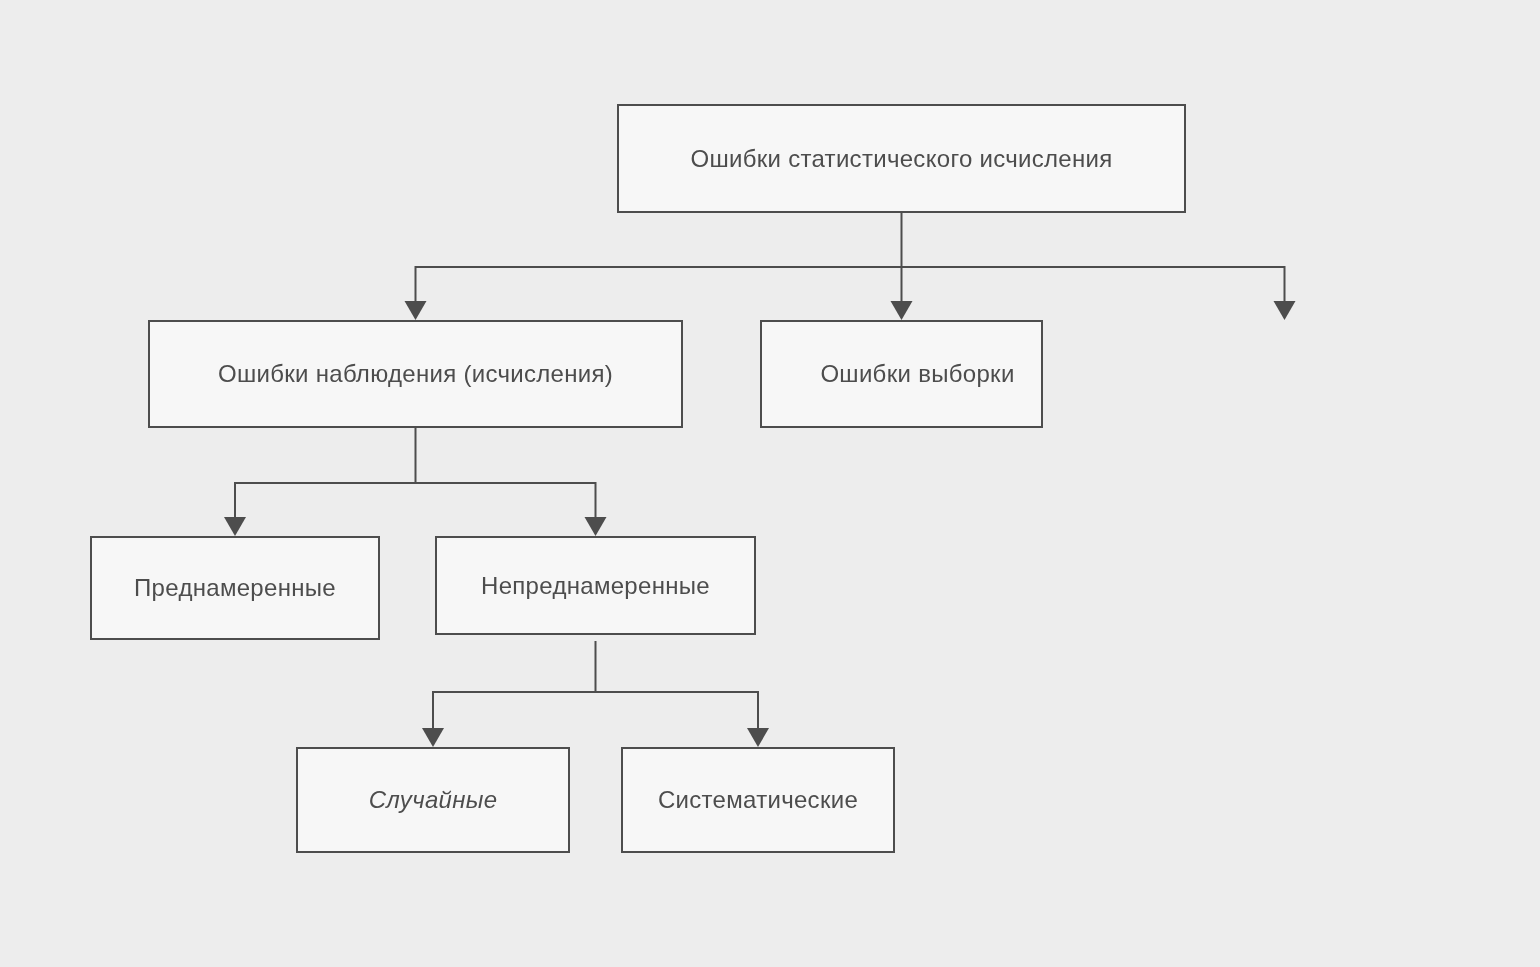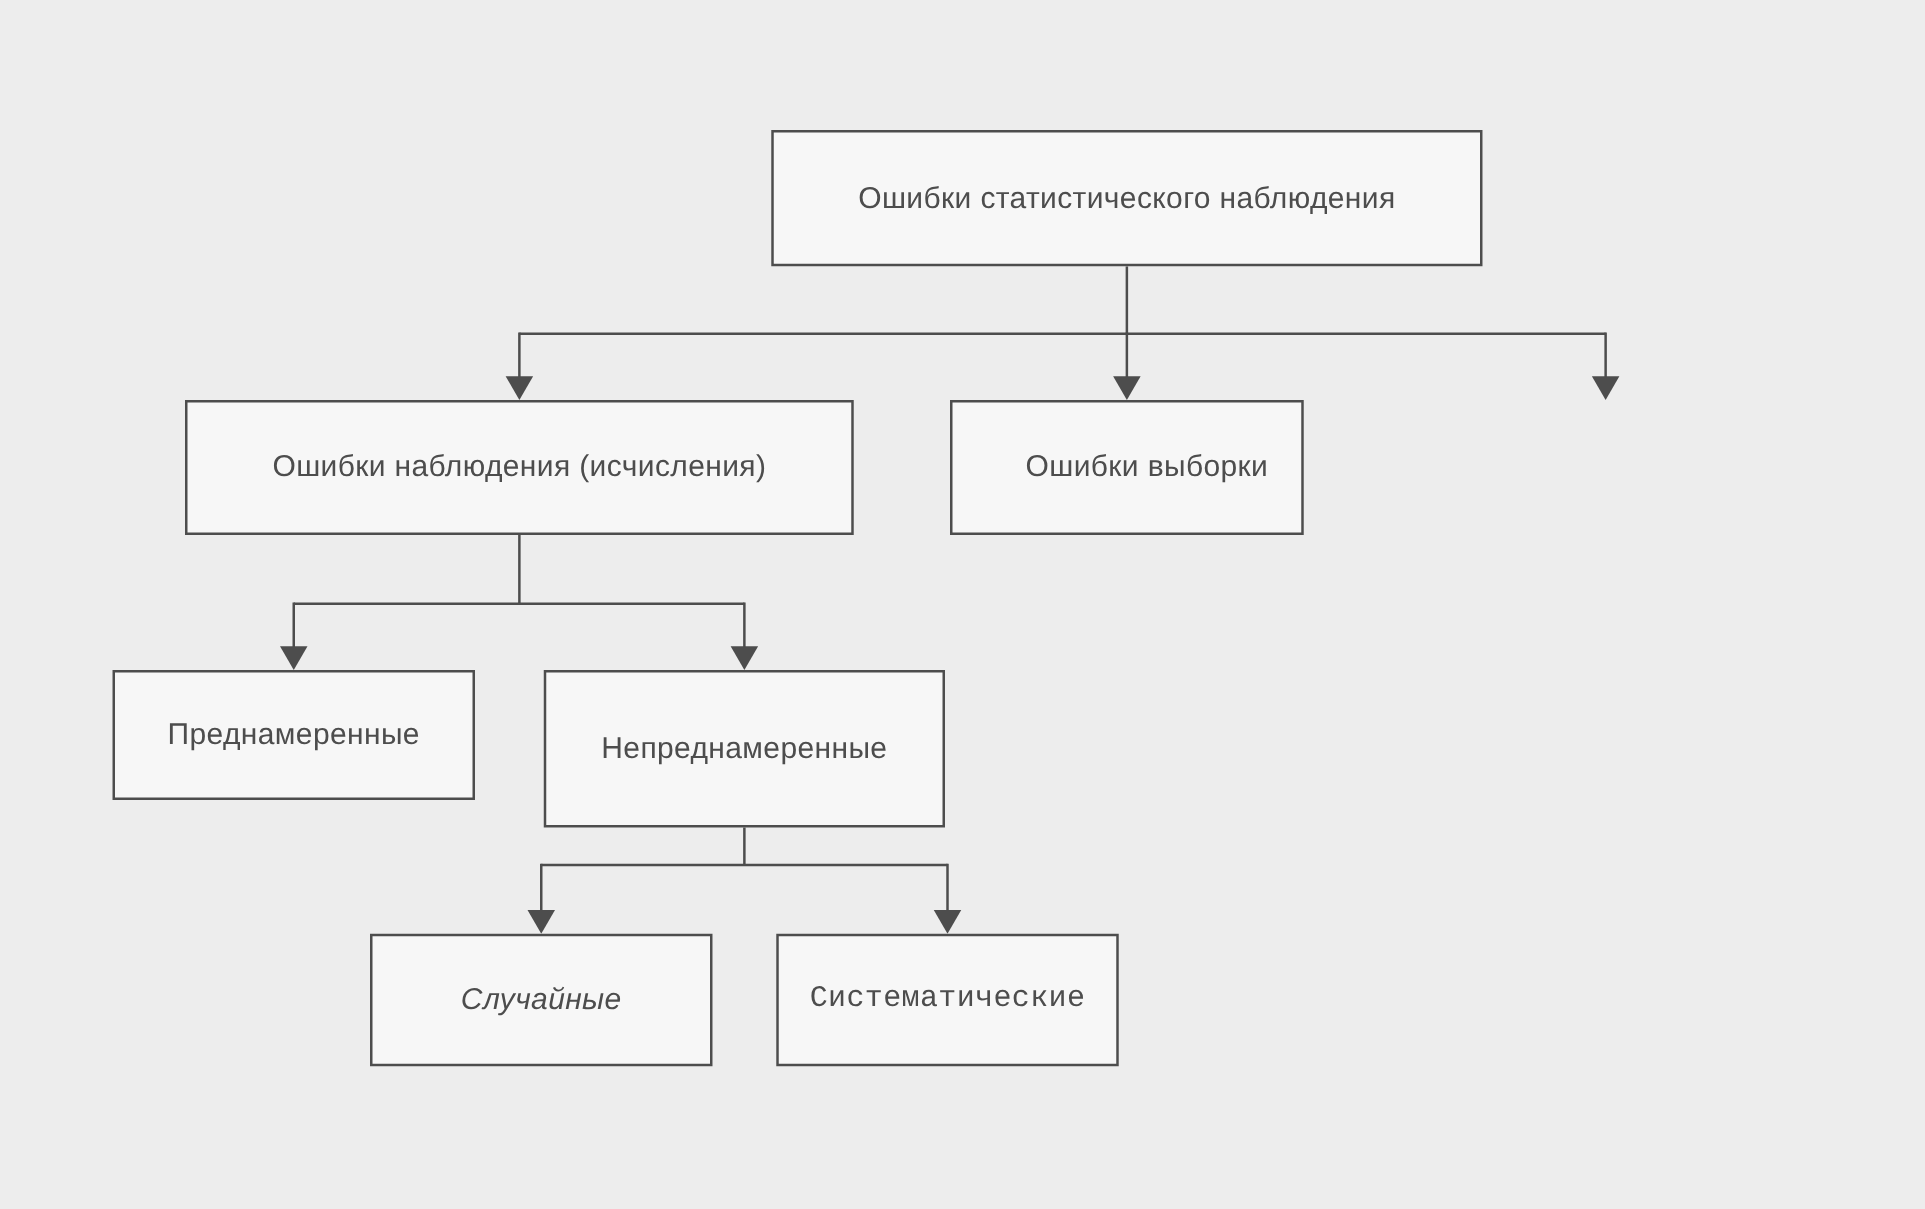--- a/index.html
+++ b/index.html
@@ -37,23 +37,23 @@
     line-height: 1.25;
     padding: 4px 12px;
     letter-spacing: 0.3px;
   }
   
   .n-root        { left: 617px;  top: 104px; width: 569px; height: 109px; }
   .n-observation { left: 148px;  top: 320px; width: 535px; height: 108px; }
   .n-sampling    { left: 760px;  top: 320px; width: 283px; height: 108px; padding-left: 44px; }
   .n-calculation { left: 1120px; top: 320px; width: 329px; height: 107px; }
   .n-intentional { left: 90px;   top: 536px; width: 290px; height: 104px; }
-  .n-unintentional { left: 435px; top: 536px; width: 321px; height: 126px; }
+  .n-unintentional { left: 435px; top: 536px; width: 321px; height: 99px; }
   .n-random      { left: 296px;  top: 747px; width: 274px; height: 106px; font-style: italic; }
-  .n-systematic  { left: 621px;  top: 747px; width: 274px; height: 106px; font-family: Liberation Mono, monospace; }
+  .n-systematic  { left: 621px;  top: 747px; width: 274px; height: 106px; }
 </style>
 </head>
 <body>
 
 <div class="canvas">
 
   <svg class="connectors" viewBox="0 0 1540 967" xmlns="http://www.w3.org/2000/svg" aria-hidden="true">
     <g stroke="#4d4d4d" stroke-width="2" fill="none">
 
       <path d="M901.5 213 V267"></path>
@@ -77,21 +77,21 @@
       <polygon points="890.5,301 912.5,301 901.5,320"></polygon>
       <polygon points="1273.5,301 1295.5,301 1284.5,320"></polygon>
       <polygon points="224,517 246,517 235,536"></polygon>
       <polygon points="584.5,517 606.5,517 595.5,536"></polygon>
       <polygon points="422,728 444,728 433,747"></polygon>
       <polygon points="747,728 769,728 758,747"></polygon>
     </g>
   </svg>
 
   <div class="node n-root">
-    <span>Ошибки статистического наблюдения</span>
+    <span>Ошибки статистического исчисления</span>
   </div>
 
   <div class="node n-observation">
     <span>Ошибки наблюдения (исчисления)</span>
   </div>
 
   <div class="node n-sampling">
     <span>Ошибки выборки</span>
   </div>
 

